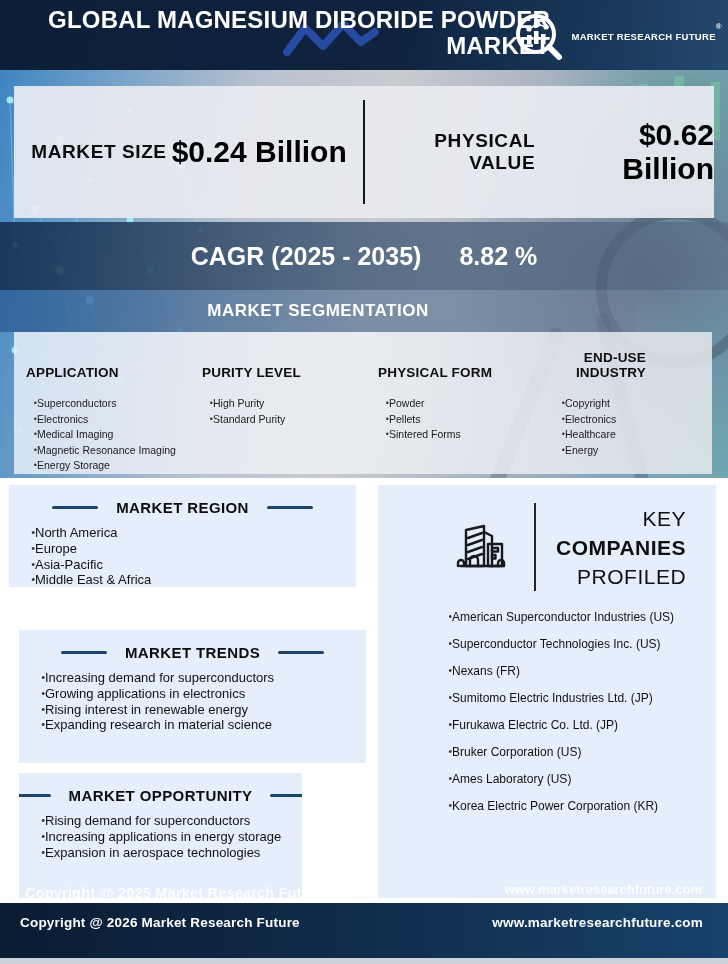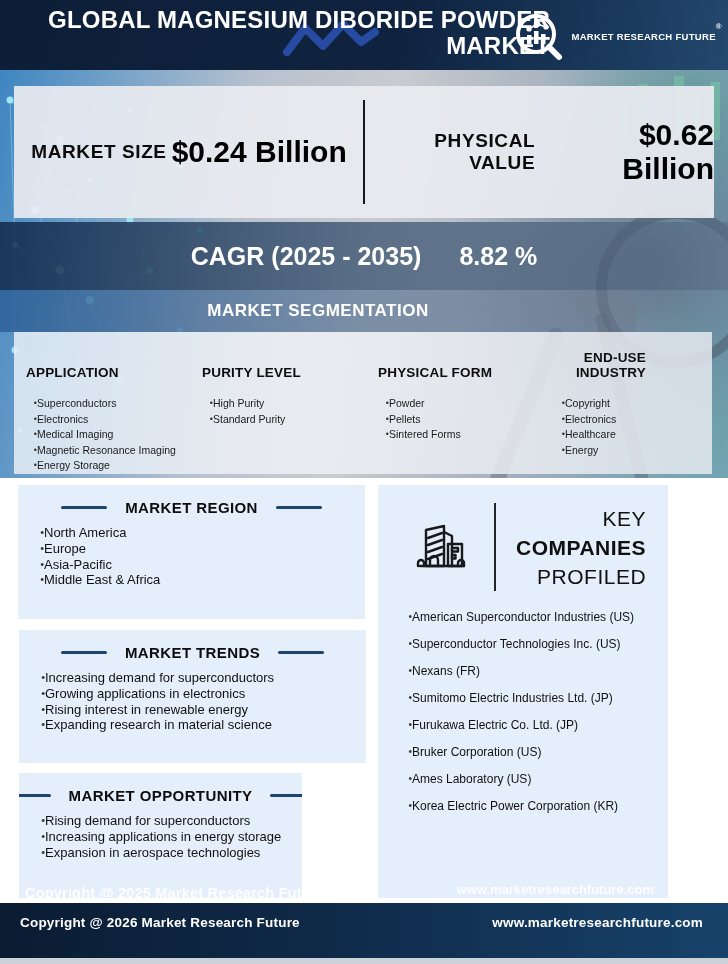--- a/index.html
+++ b/index.html
@@ -53,24 +53,24 @@
     display:grid; grid-template-columns:176px 176px 176px 1fr; padding:10px 0 0 12px; }
   .segcol { padding-right:6px; }
   .seghead { height:38px; display:flex; align-items:flex-end; font-size:13.5px; font-weight:bold; color:#0d0d0d; letter-spacing:.2px; line-height:14.5px; }
   .seghead.wrap { max-width:92px; }
   .seglist { list-style:none; margin-top:16px; }
   .seglist li { font-size:10.5px; color:#1a1a1a; line-height:15.5px; display:flex; }
   .bullet { width:11px; flex:none; color:#333; font-size:9px; line-height:inherit; }
 
   
   .card { position:absolute; background:#e4effb; }
-  .card-region      { top:485px; left:18px;  width:347px; height:134px; }
+  .card-region      { top:485px; left:9px;  width:347px; height:102px; }
   .card-trends      { top:630px; left:19px;  width:347px; height:133px; }
   .card-opportunity { top:773px; left:19px;  width:283px; height:125px; overflow:hidden; }
-  .card-companies   { top:485px; left:378px; width:290px; height:413px; overflow:hidden; }
+  .card-companies   { top:485px; left:378px; width:338px; height:413px; overflow:hidden;padding-left:40px; }
 
   .card-titlerow { display:flex; align-items:center; justify-content:center; gap:18px; padding-top:14px; }
   .dash { width:46px; height:3px; background:#1d456e; border-radius:2px; flex:none; }
   .card-title { font-size:15px; font-weight:bold; color:#0d0d0d; letter-spacing:.4px; white-space:nowrap; }
   .cardlist { list-style:none; margin:9px 0 0 13px; }
   .cardlist li { font-size:13px; color:#111; line-height:15.8px; display:flex; }
   .cardlist .bullet { width:13px; font-size:11px; }
 
   
   .kc-header { display:flex; align-items:center; padding:18px 0 0 34px; }

